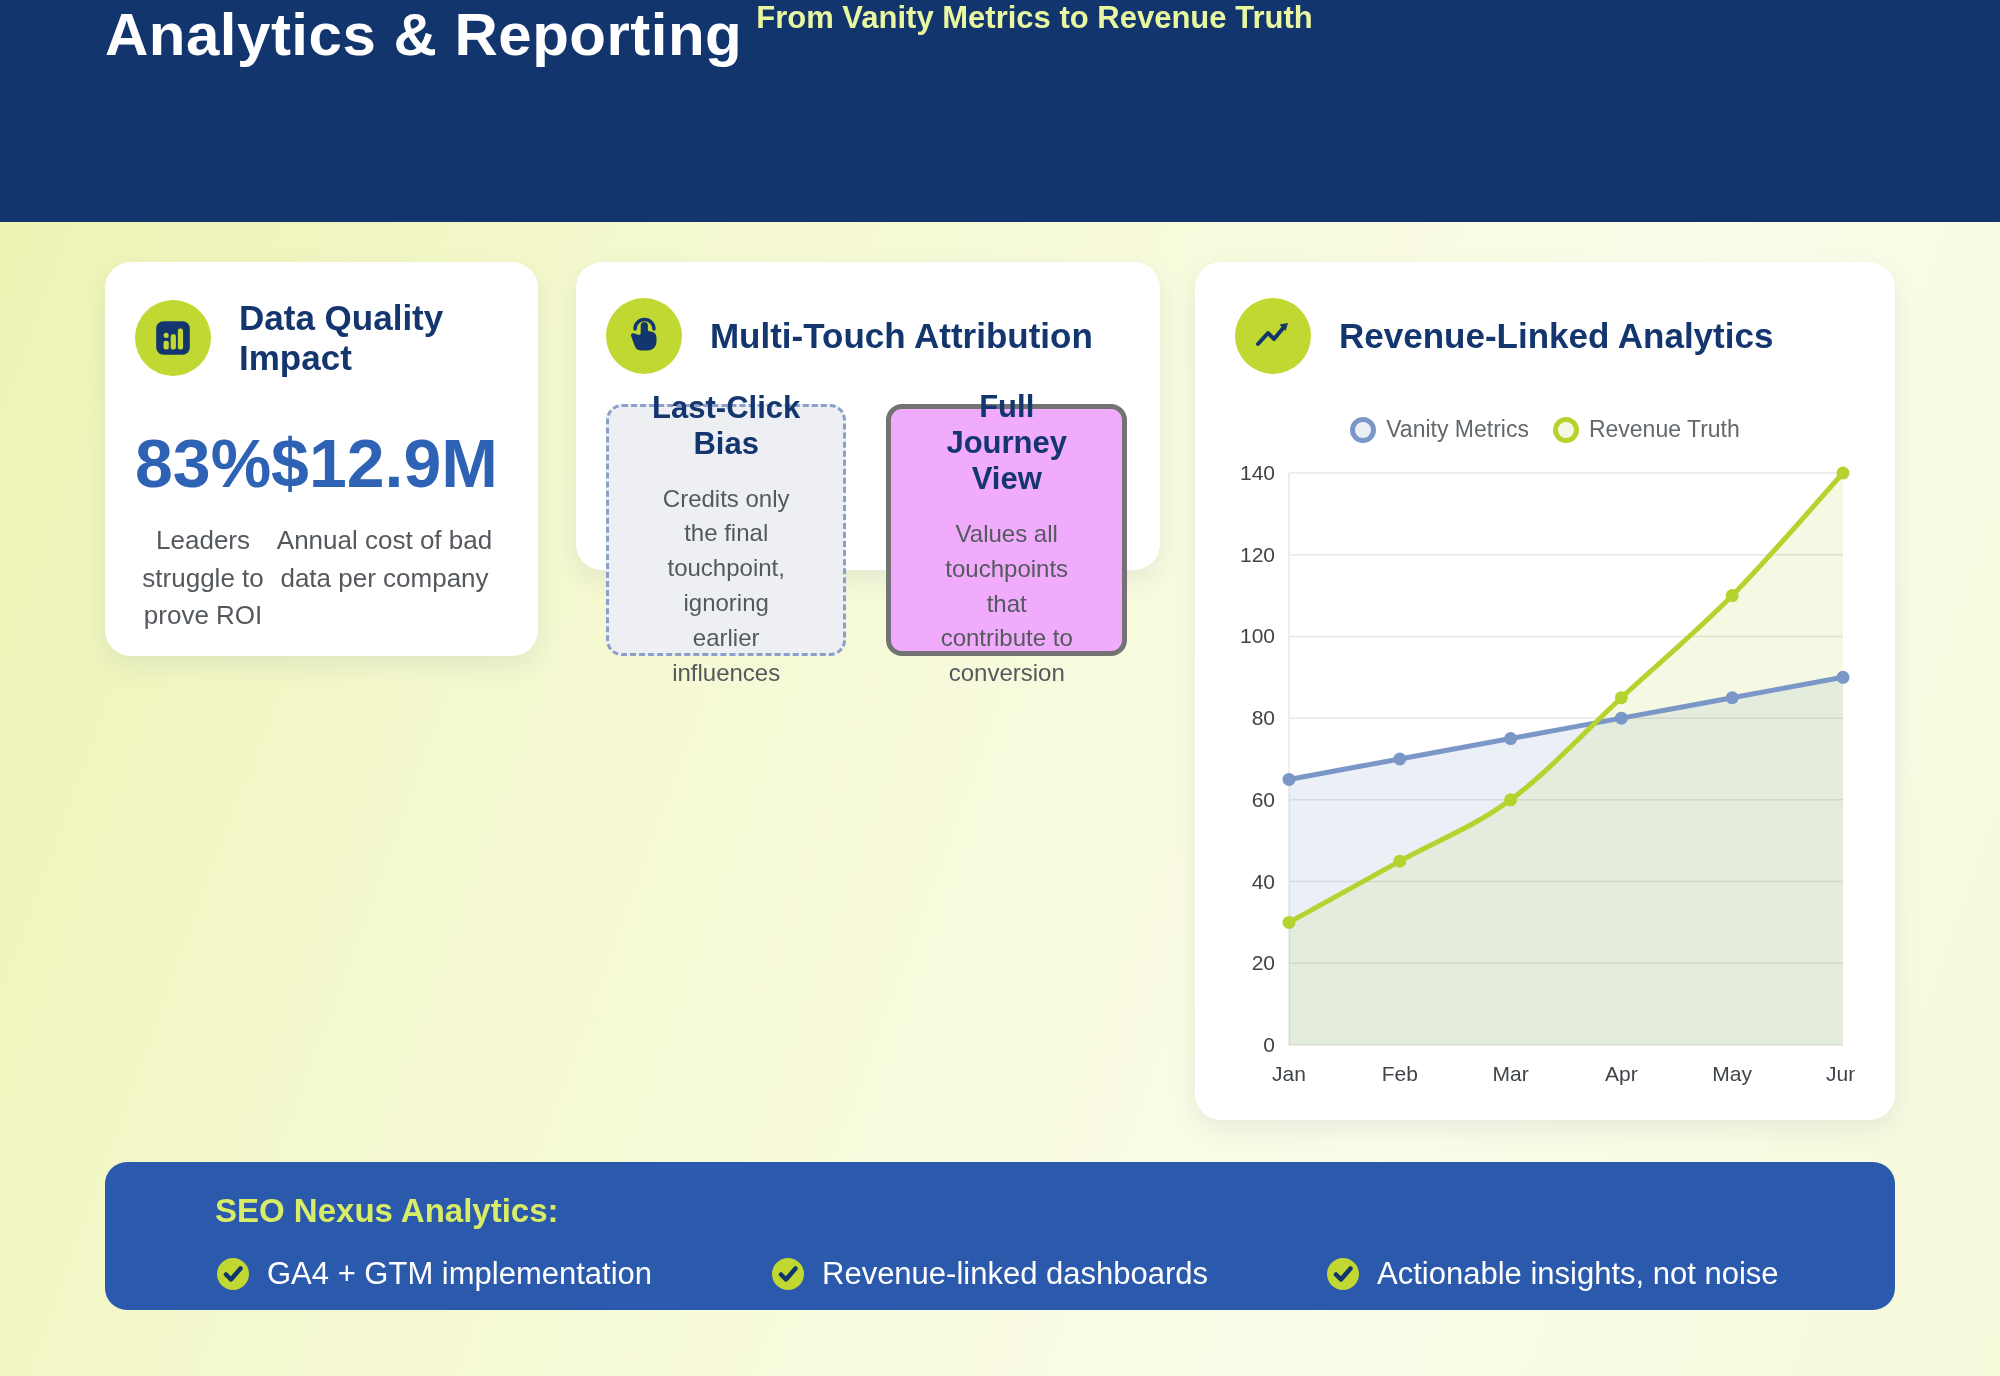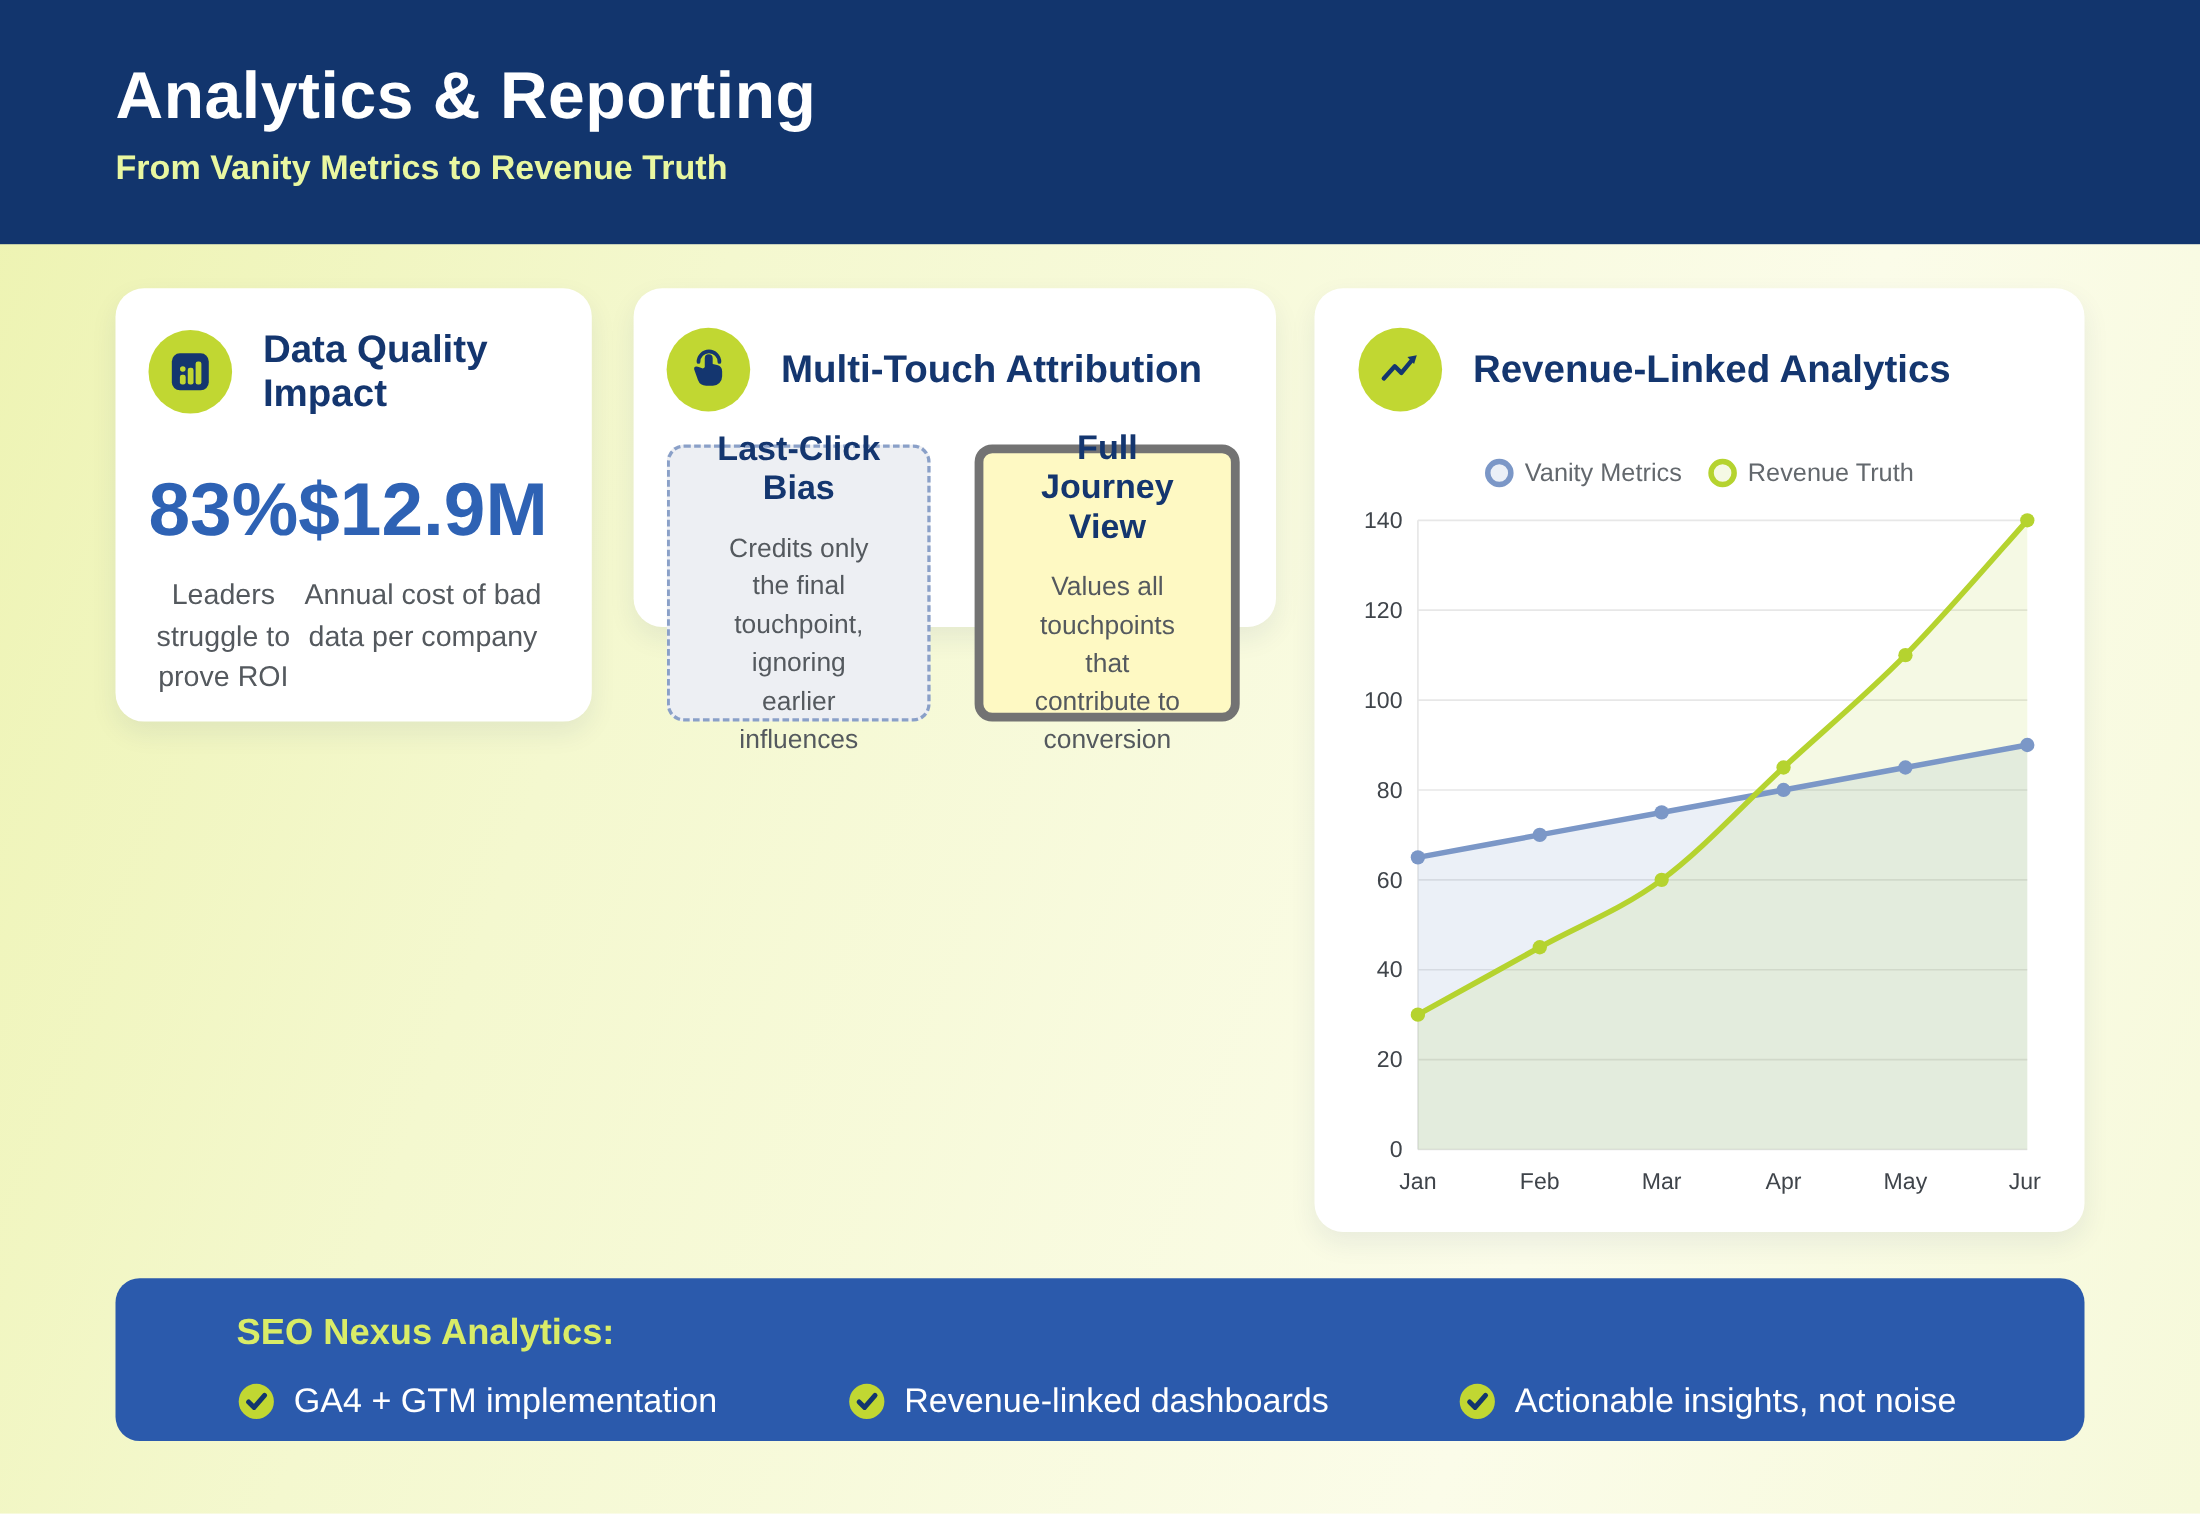--- a/index.html
+++ b/index.html
@@ -4,21 +4,21 @@
 <style>
   html,body{margin:0;padding:0;}
   body{
     width:2000px;height:1376px;overflow:hidden;position:relative;
     font-family:"Liberation Sans",sans-serif;
     background:linear-gradient(110deg,#edf3b0 0%,#f4f8cf 30%,#fbfce9 72%,#f6f9da 100%);
   }
   
   .header{
     height:222px;background:#12356d;padding:0 105px;box-sizing:border-box;
-    display:flex;flex-direction:column;justify-content:center;gap:14px;
+    display:flex;flex-direction:row;gap:14px;
   }
   .header .title{color:#ffffff;font-size:60px;font-weight:700;letter-spacing:.5px;}
   .header .subtitle{color:#e9f7a0;font-size:31px;font-weight:700;}
 
   
   .main{display:grid;grid-template-columns:1055px 700px;column-gap:35px;margin:40px 105px 0;}
   .col-left{display:flex;flex-direction:row;gap:38px;}
   .card{
     background:#ffffff;border-radius:26px;box-sizing:border-box;
     box-shadow:0 10px 24px rgba(20,54,111,0.08);
@@ -39,21 +39,21 @@
 
   
   .card-attr{height:308px;padding:36px 33px 0 30px;}
   .boxes-row{display:grid;grid-template-columns:1fr 1fr;gap:40px;margin-top:30px;}
   .box{
     height:252px;border-radius:16px;box-sizing:border-box;padding:0 42px;
     display:flex;flex-direction:column;align-items:center;justify-content:center;gap:20px;
     text-align:center;
   }
   .box-dashed{background:#edeff3;border:3px dashed #8aa0c8;}
-  .box-lime{background:#fef9c3;border:8px solid #737373;}
+  .box-lime{background:#f0abfc;border:5px solid #737373;}
   .box-title{font-size:31px;font-weight:700;color:#14366f;}
   .box-desc{font-size:24px;color:#54595e;line-height:1.45;}
 
   
   .card-chart{height:858px;padding:36px 40px 28px;display:flex;flex-direction:column;}
   .legend{display:flex;gap:24px;margin:42px auto 0;}
   .legend-item{display:flex;align-items:center;gap:10px;font-size:23px;color:#63686d;}
   .legend-ring{width:26px;height:26px;border-radius:50%;border:5px solid;box-sizing:border-box;flex:none;}
   .chart-wrap{flex:1;margin-top:16px;}
   svg text{font-family:"Liberation Sans",sans-serif;}

